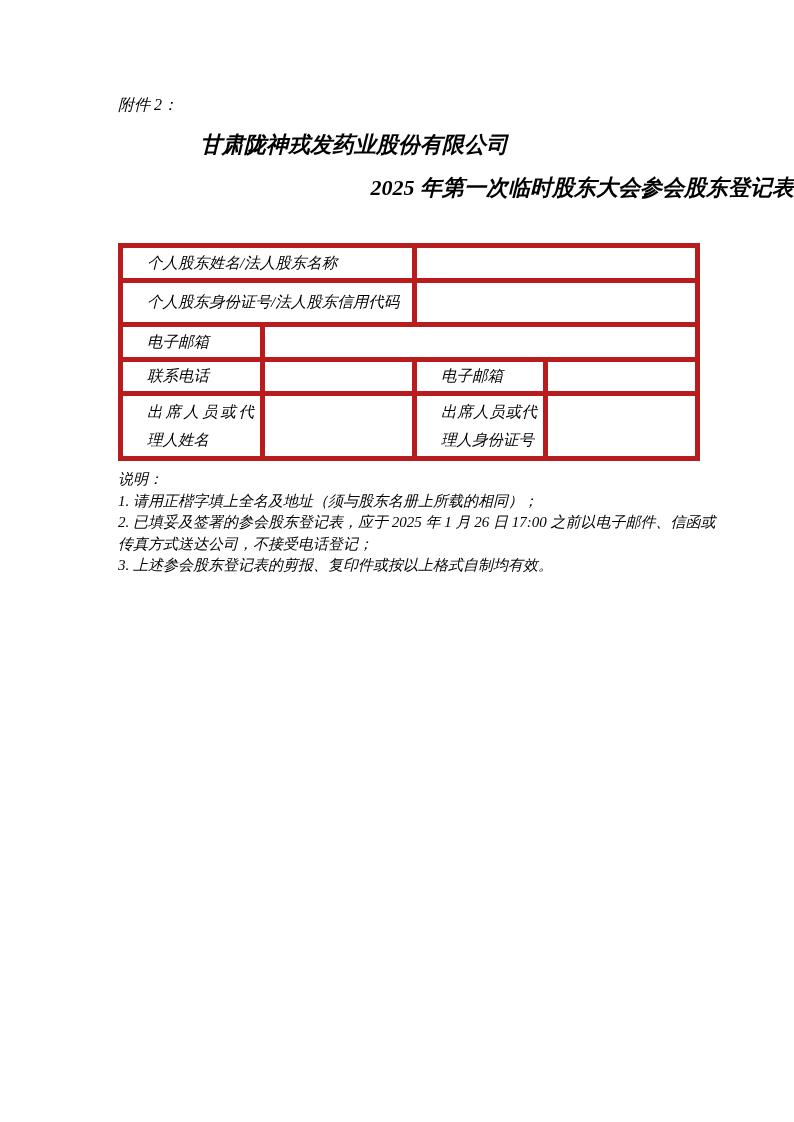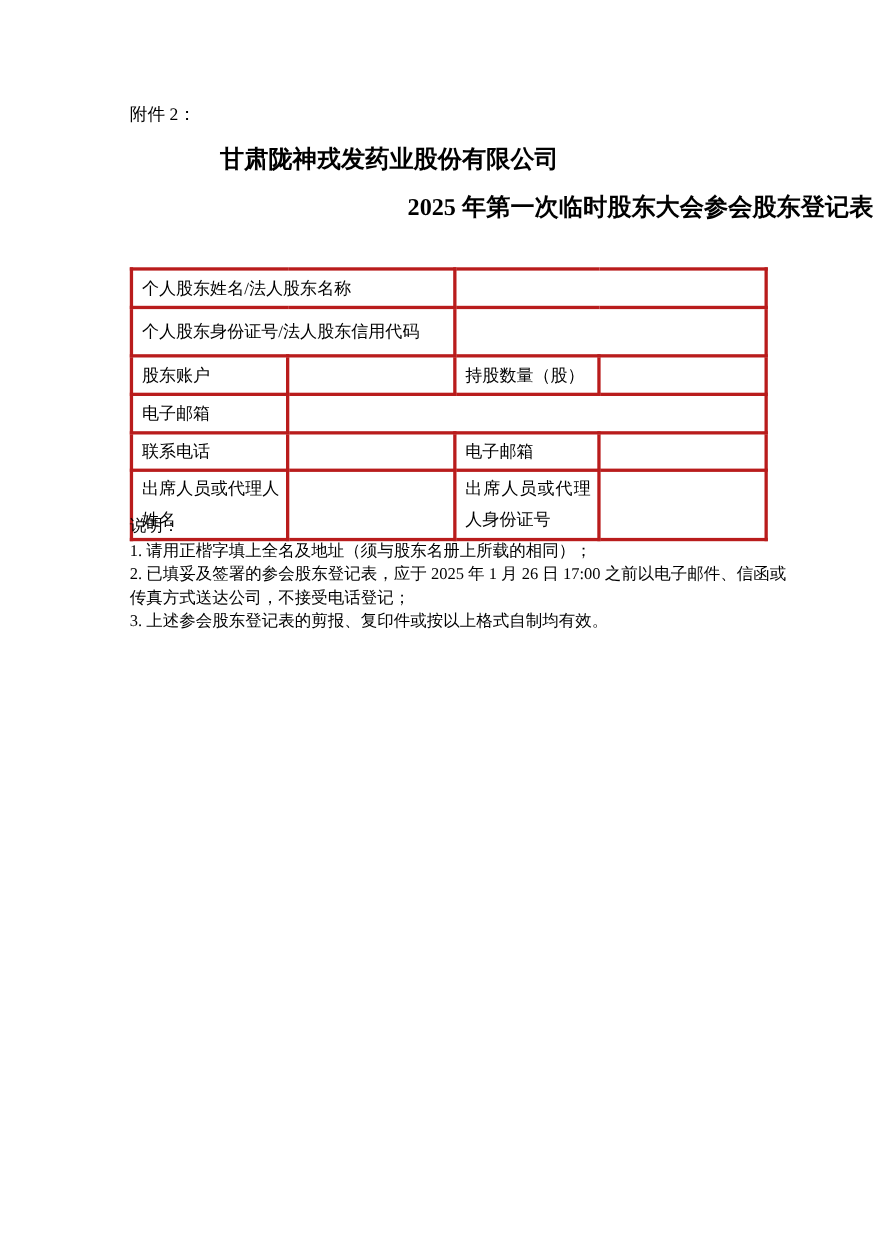--- a/index.html
+++ b/index.html
@@ -1,15 +1,15 @@
 <!DOCTYPE html>
 <html><head>
 <meta charset="utf-8">
 <style>
-  * { margin: 0; padding: 0; box-sizing: border-box; }
+  * { margin: 0; padding: 0; box-sizing: border-box; font-style: italic; }
   html, body { background: #ffffff; }
   .page {
     position: relative;
     width: 794px;
     height: 1122px;
     background: #ffffff;
     color: #000000;
     font-family: "Liberation Serif", "DejaVu Serif", serif;
     overflow: hidden;
   }
@@ -42,24 +42,24 @@
   }
   table.reg-table {
     position: absolute;
     left: 118px;
     top: 243px;
     width: 577px;
     border-collapse: collapse;
     table-layout: fixed;
   }
   table.reg-table td {
-    border: 3px solid #b91c1c;
+    border: 5px solid #b91c1c;
     font-size: 15.5px;
     vertical-align: middle;
-    padding: 2px 6px 2px 8px;
+    padding: 2px 6px 2px 24px;
     overflow: hidden;
   }
   td.label-nowrap { white-space: nowrap; }
   td.label-justify {
     text-align: justify;
     line-height: 28px;
     padding-top: 0;
     padding-bottom: 0;
   }
   .notes {
@@ -93,26 +93,20 @@
     <tbody>
       <tr style="height:35px">
         <td colspan="2" class="label-nowrap">个人股东姓名/法人股东名称</td>
         <td colspan="2"></td>
       </tr>
       <tr style="height:44px">
         <td colspan="2" class="label-nowrap">个人股东身份证号/法人股东信用代码</td>
         <td colspan="2"></td>
       </tr>
       <tr style="height:35px">
-        <td class="label-nowrap">股东账户</td>
-        <td></td>
-        <td class="label-nowrap">持股数量（股）</td>
-        <td></td>
-      </tr>
-      <tr style="height:35px">
         <td class="label-nowrap">电子邮箱</td>
         <td colspan="3"></td>
       </tr>
       <tr style="height:34px">
         <td class="label-nowrap">联系电话</td>
         <td></td>
         <td class="label-nowrap">电子邮箱</td>
         <td></td>
       </tr>
       <tr style="height:56px">

